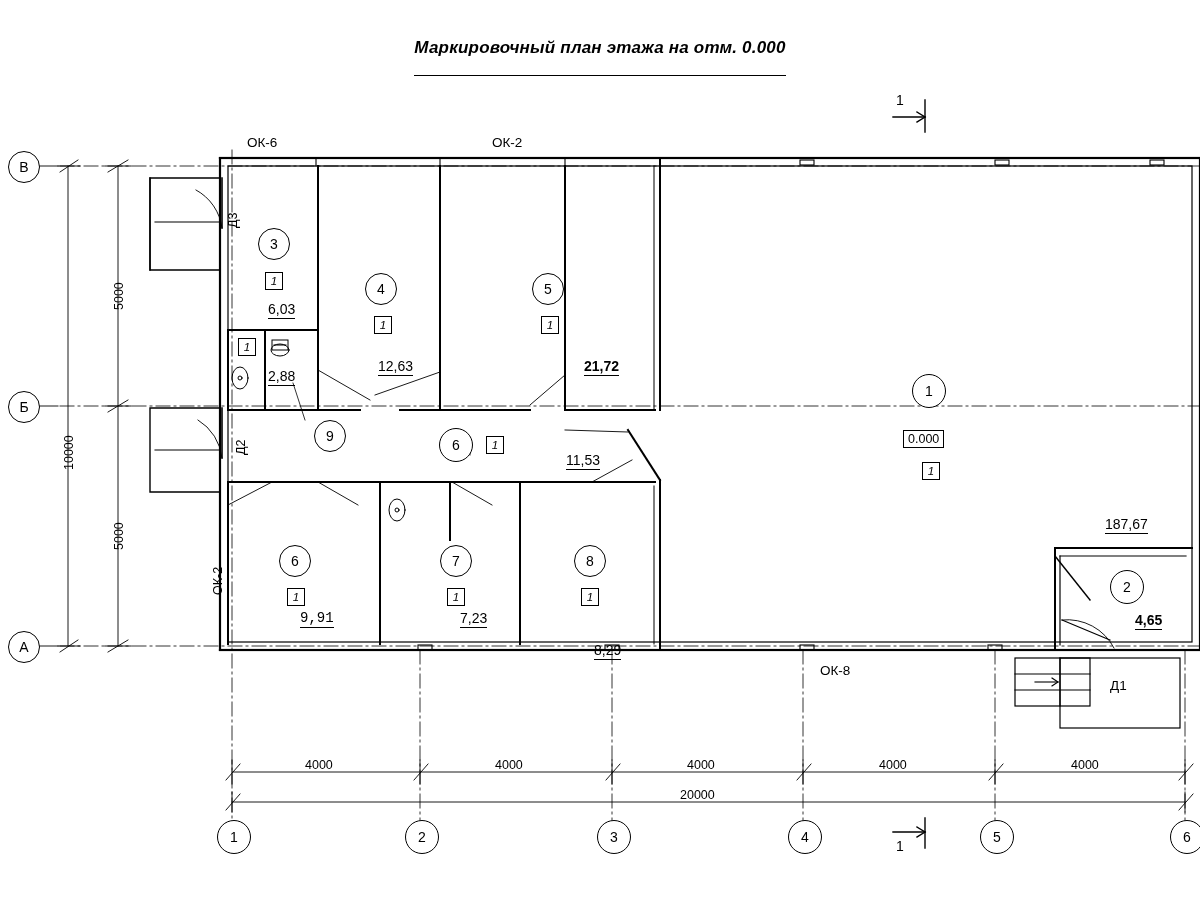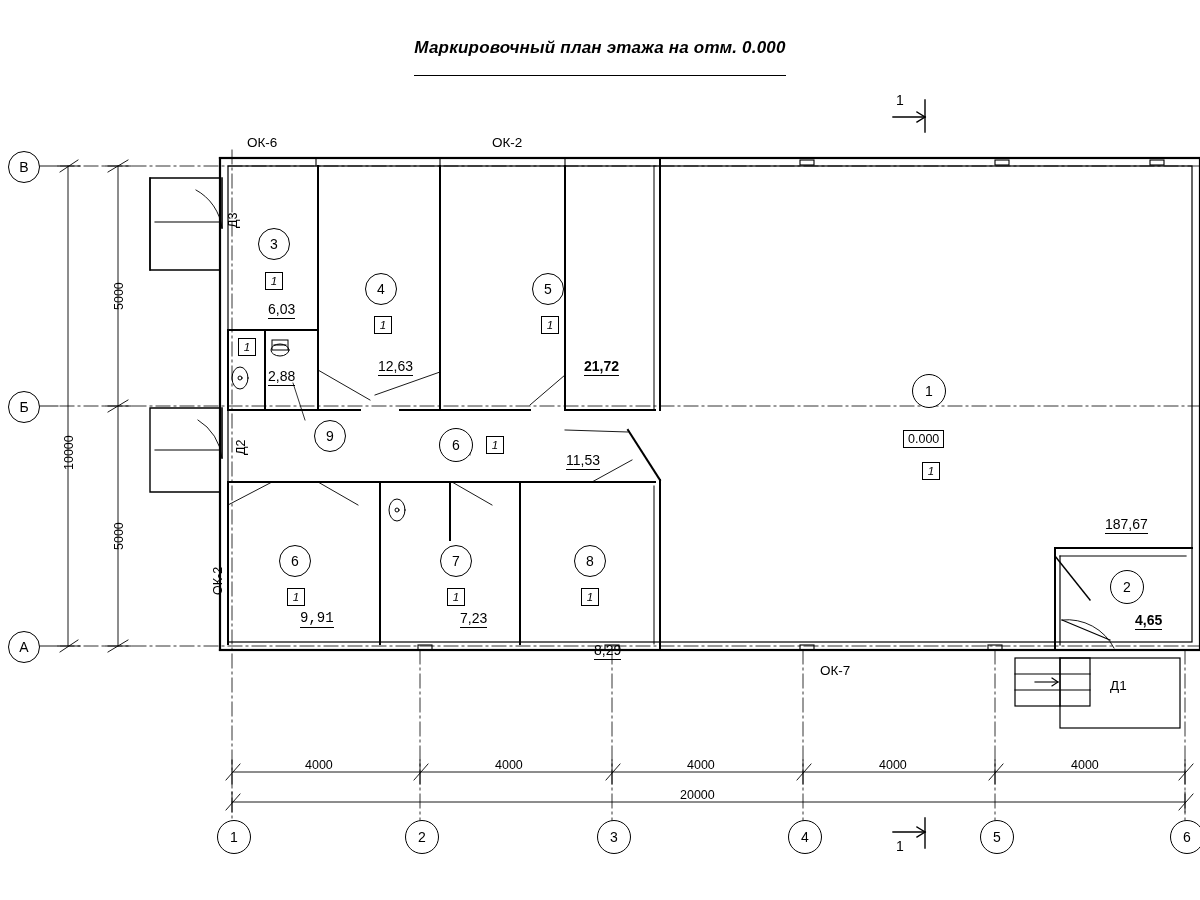--- a/index.html
+++ b/index.html
@@ -275,21 +275,21 @@
   <div class="dim" style="left:687px;top:758px;">4000</div>
   <div class="dim" style="left:879px;top:758px;">4000</div>
   <div class="dim" style="left:1071px;top:758px;">4000</div>
   <div class="dim" style="left:680px;top:788px;">20000</div>
 
   <div class="secnum" style="left:896px;top:92px;">1</div>
   <div class="secnum" style="left:896px;top:838px;">1</div>
 
   <div class="mark" style="left:247px;top:135px;">ОК-6</div>
   <div class="mark" style="left:492px;top:135px;">ОК-2</div>
-  <div class="mark" style="left:820px;top:663px;">ОК-7</div>
+  <div class="mark" style="left:820px;top:663px;">ОК-8</div>
   <div class="vtext" style="left:211px;top:595px;">ОК-2</div>
   <div class="mark" style="left:1110px;top:678px;">Д1</div>
   <div class="vtext" style="left:234px;top:455px;">Д2</div>
   <div class="vtext" style="left:226px;top:228px;">Д3</div>
 
   <div class="circ" style="left:912px;top:374px;width:32px;height:32px;">
     <span>1</span>
     </div>
   <div class="boxval" style="left:903px;top:430px;">0.000</div>
   <div class="sq" style="left:922px;top:462px;width:16px;height:16px;">

